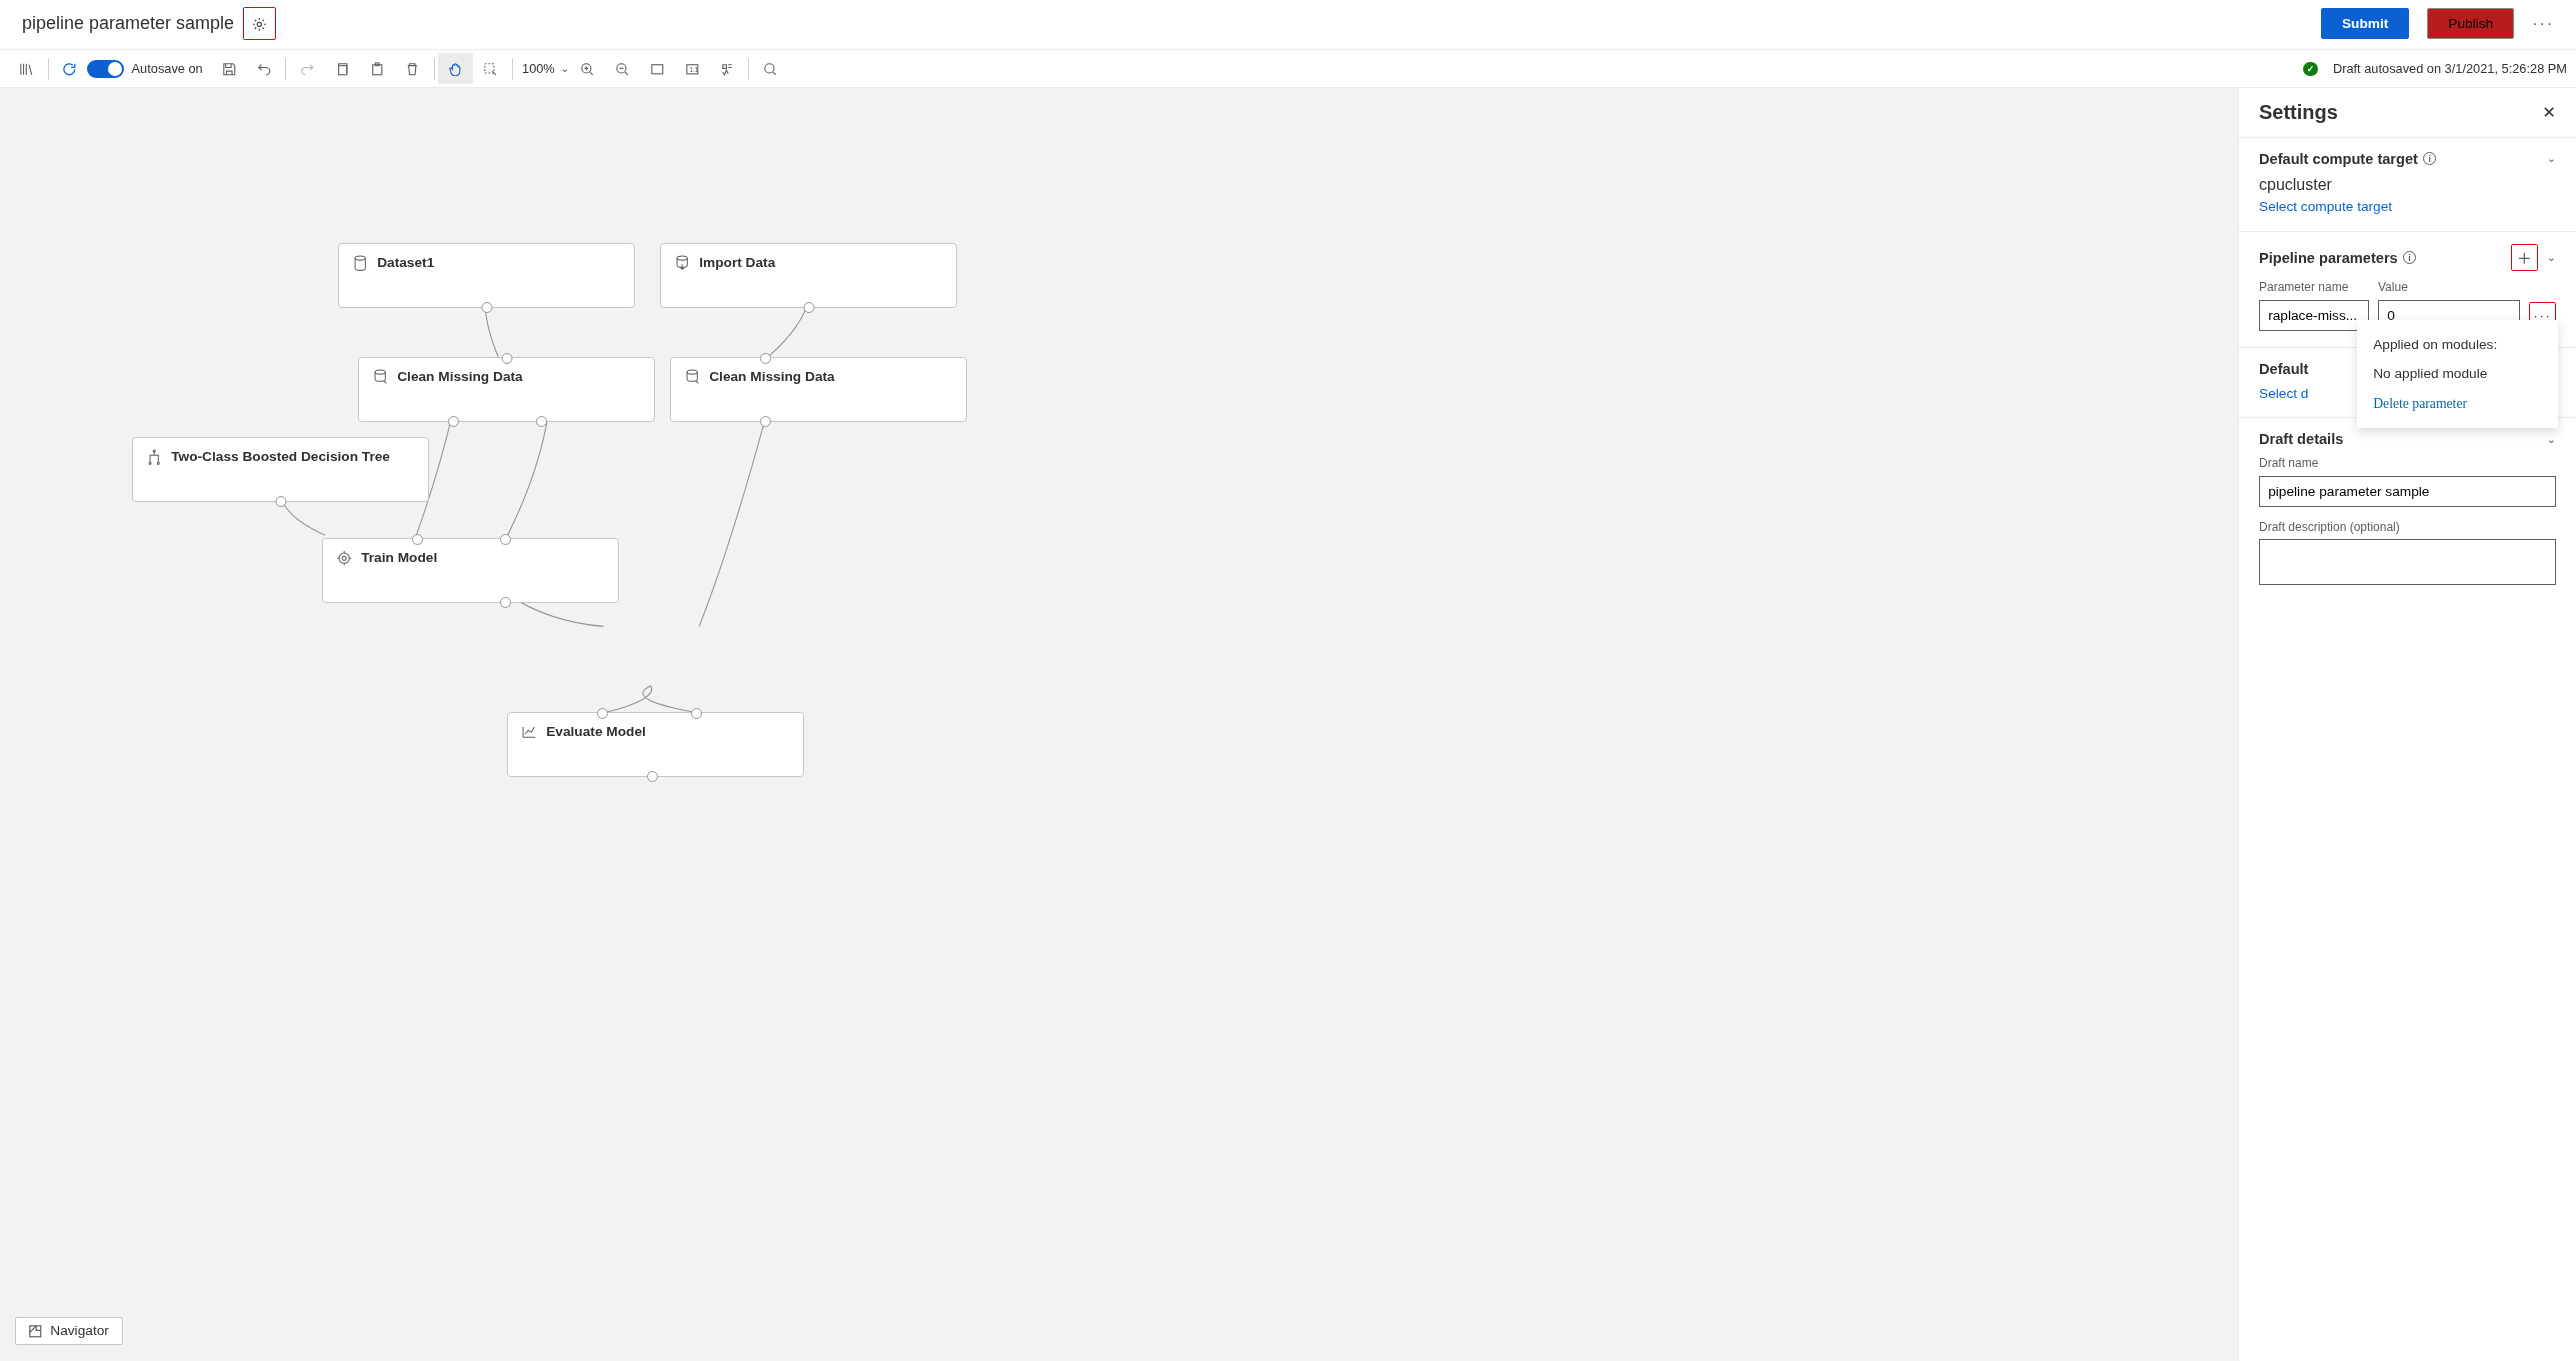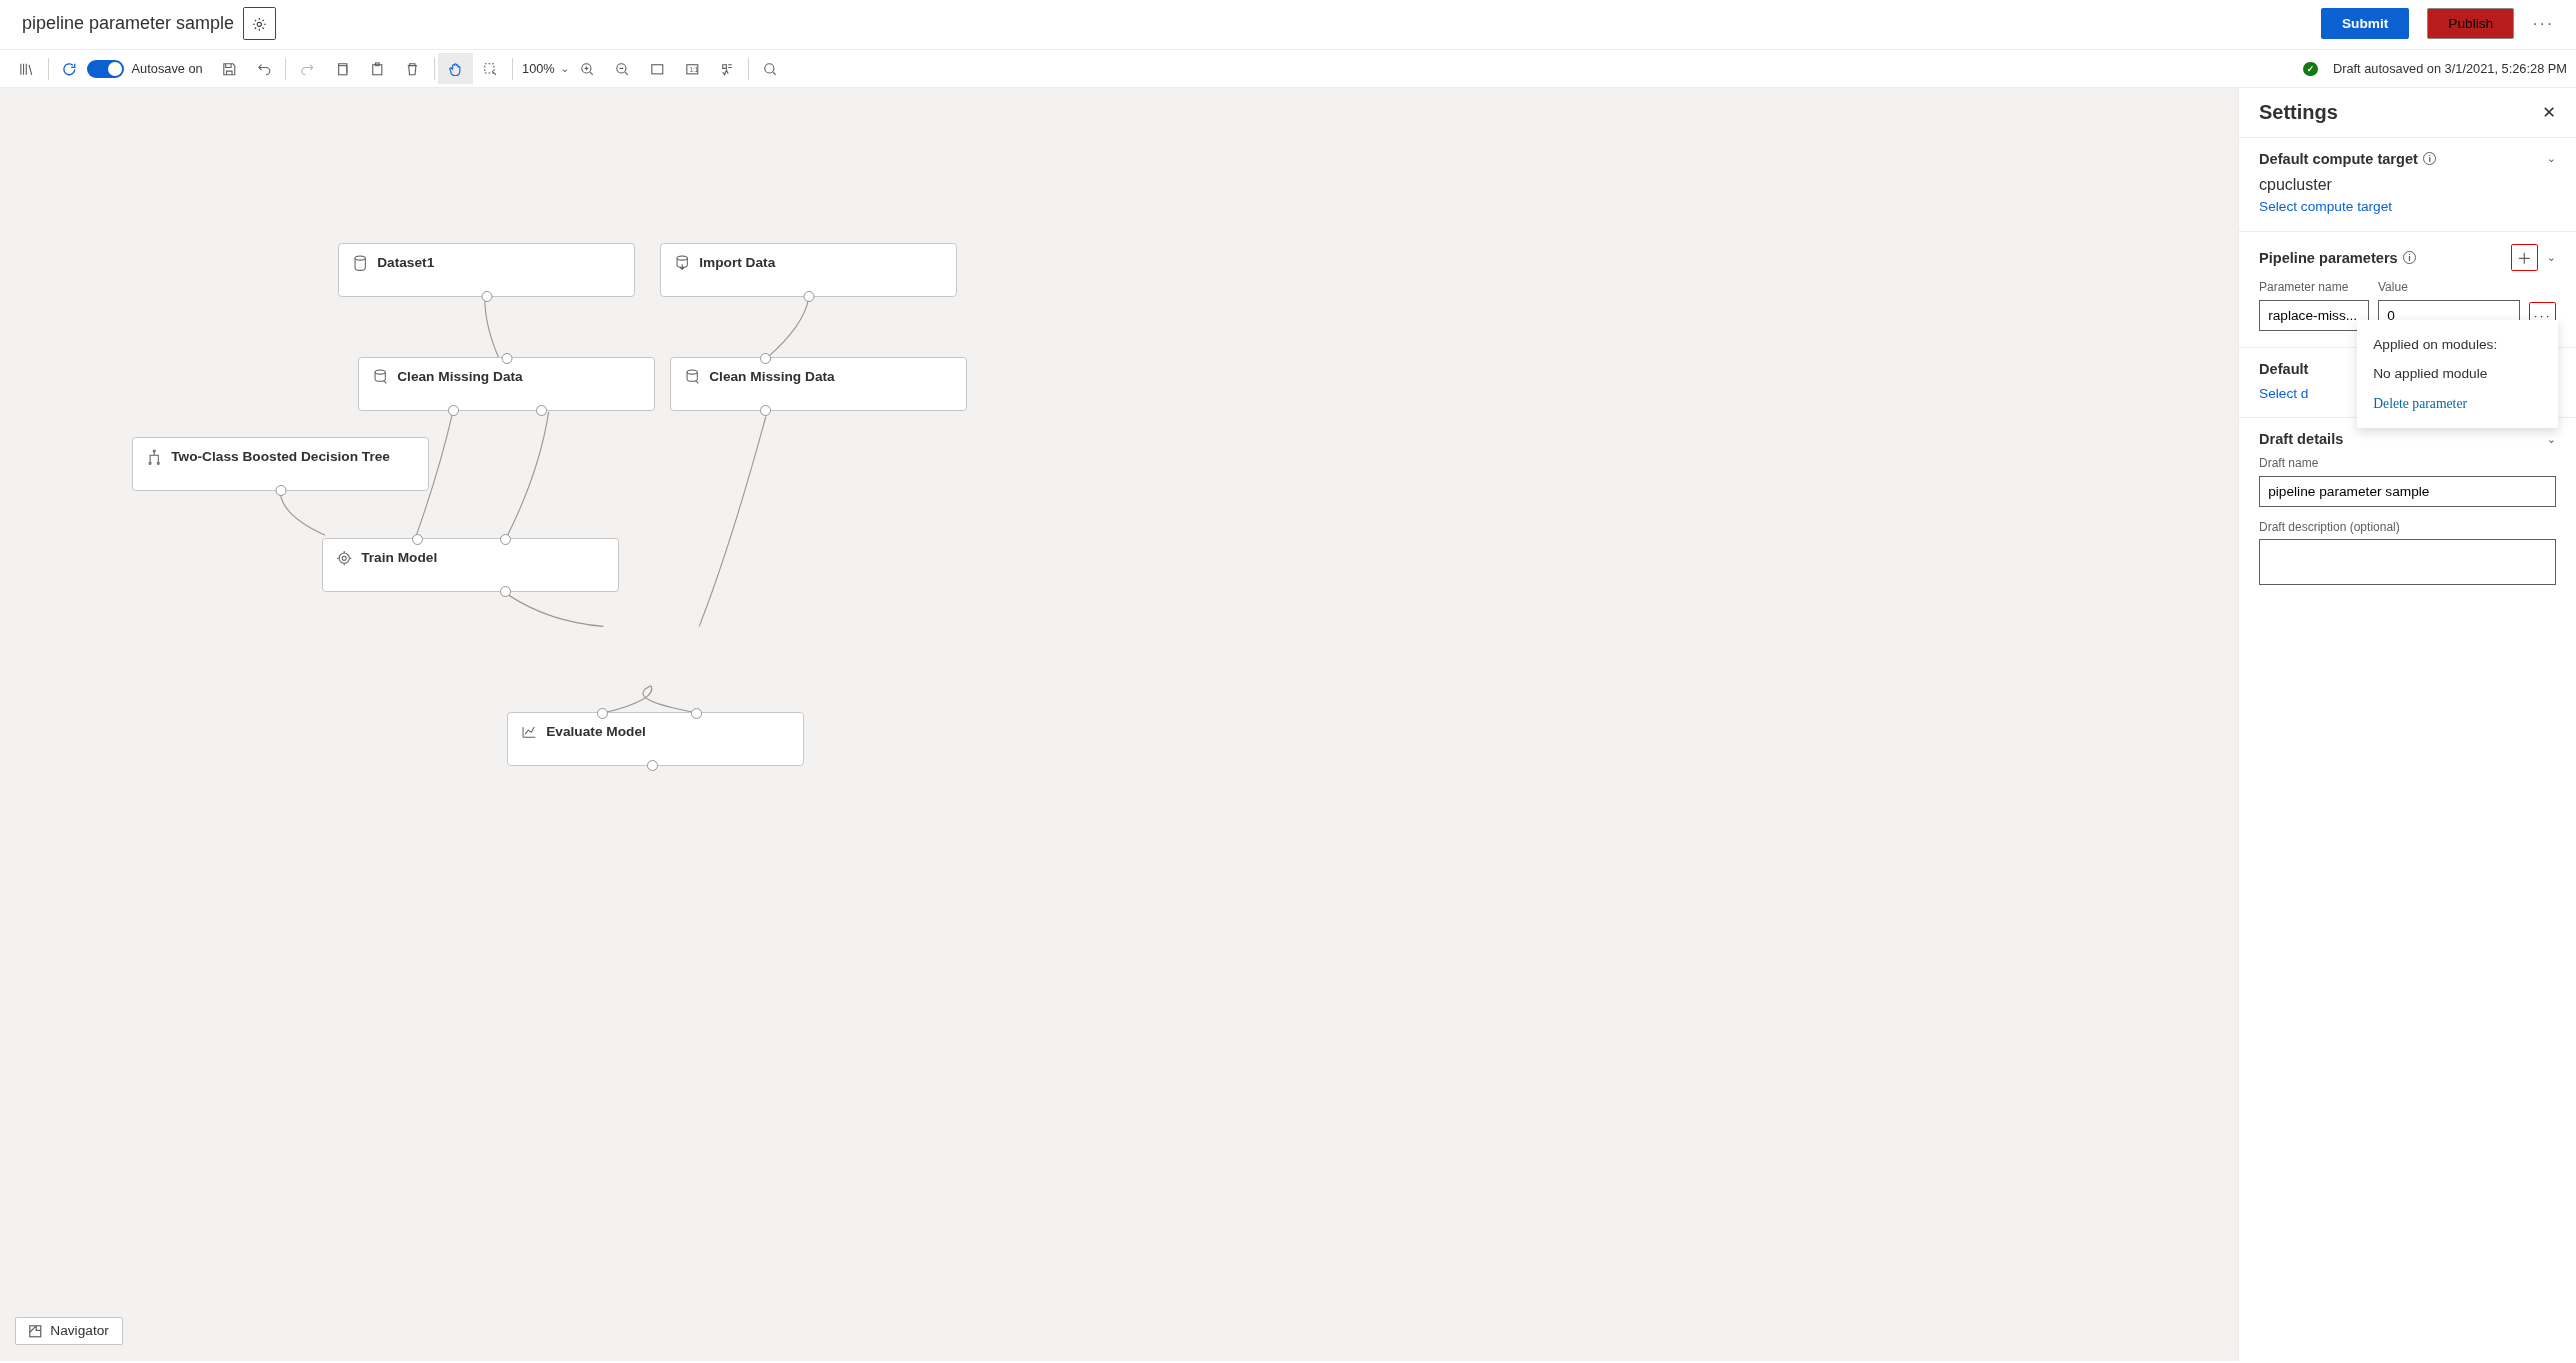--- a/index.html
+++ b/index.html
@@ -25,21 +25,21 @@
     .toggle::after{content:""; position:absolute; right:1.8px; top:1.8px; width:14.6px; height:14.6px; background:#fff; border-radius:50%;}
     .autosave-label{color:#323130; margin-right:9px;}
     .zoom-text { padding:0 5.5px; color:#323130; font-size:12.8px;}
     .toolbar-right { display:flex; align-items:center; gap:15px; color:#323130;}
     .status-dot { width:14.6px; height:14.6px; border-radius:50%; background:#107c10; display:flex; align-items:center; justify-content:center;}
     .status-dot::after{content:"✓"; color:#fff; font-size:9px; font-weight:bold;}
     
     
     .main { display:flex; height: calc(100vh - 90px); background:#f3f2f1;}
     .canvas { flex:1; position:relative; background:#f3f2f1; overflow:hidden;}
-    .node { position:absolute; background:#fff; border:0.9px solid #c8c6c4; border-radius:3.7px; height:54px; display:flex; align-items:flex-start; padding:11px 12.8px; gap:9px;}
+    .node { position:absolute; background:#fff; border:0.9px solid #c8c6c4; border-radius:3.7px; height:65px; display:flex; align-items:flex-start; padding:11px 12.8px; gap:9px;}
     .node-label { font-size:13.7px; font-weight:600; color:#323130;}
     .node-icon { width:16.4px; height:16.4px; flex-shrink:0; color:#605e5c;}
     .port { position:absolute; width:11px; height:11px; background:#fff; border:0.9px solid #979593; border-radius:50%;}
     .navigator-btn { position:absolute; bottom:16.4px; left:14.6px; background:#fff; border:0.9px solid #c8c6c4; border-radius:1.8px; padding:5.5px 12.8px; display:flex; align-items:center; gap:7.3px; font-size:13.7px;}
     svg.edges{position:absolute; inset:0; width:100%; height:100%; pointer-events:none;}
     svg.edges path{stroke:#979593; fill:none; stroke-width:1.2px;}
     
     
     .panel { width:338px; background:#fff; border-left:0.9px solid #edebe9; display:flex; flex-direction:column; overflow-y:auto;}
     .panel-header { display:flex; align-items:center; justify-content:space-between; padding:12.8px 20px; border-bottom:0.9px solid #edebe9;}

